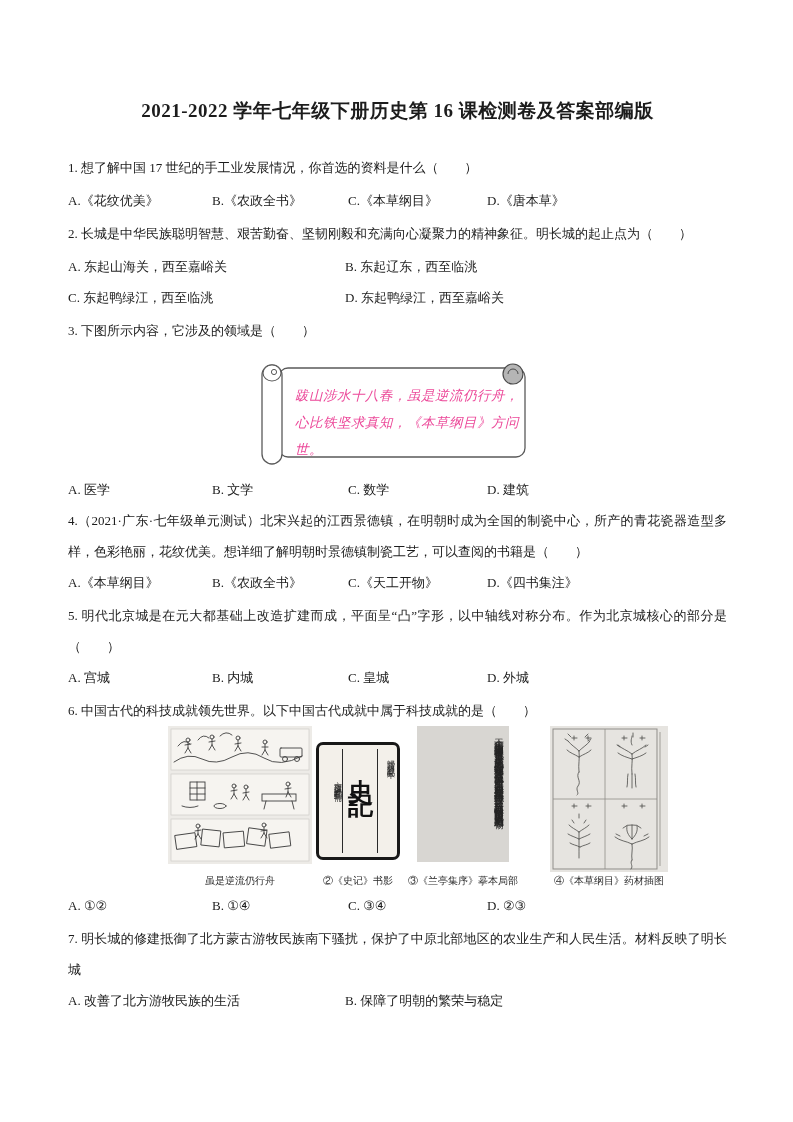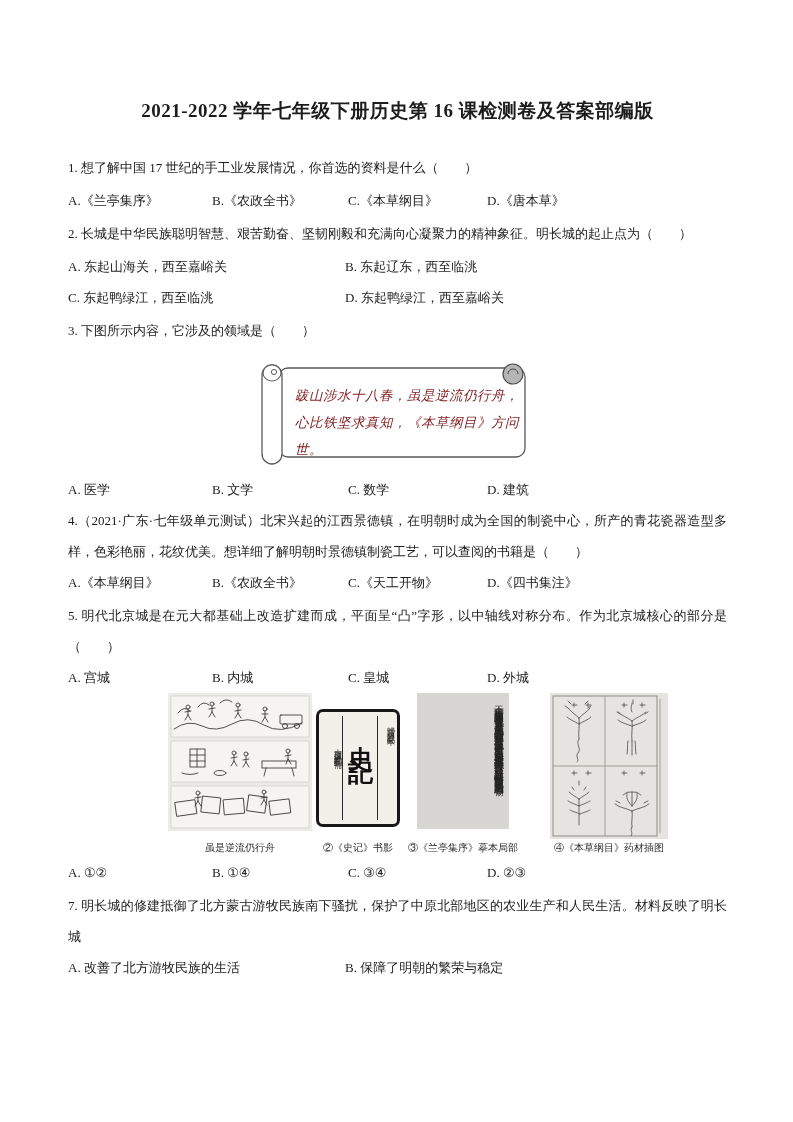--- a/index.html
+++ b/index.html
@@ -29,21 +29,21 @@
   .opts4 { display: grid; grid-template-columns: 144px 136px 139px auto; }
   .opts2 { display: grid; grid-template-columns: 277px auto; }
   .opt { white-space: nowrap; }
 
   
   .scroll { position: relative; width: 292px; height: 110px; margin: 12px 0 0 187px; }
   .scroll svg { position: absolute; left: 0; top: 0; }
   .scroll-text {
     position: absolute; left: 40px; top: 24px; width: 236px;
     font-size: 13.5px; line-height: 27px; font-style: italic;
-    letter-spacing: 0.5px; color: #7f1d1d;
+    letter-spacing: 0.5px; color: #ec4899;
   }
 
   
   .figs { display: flex; margin-left: 100px; margin-top: 0; height: 162px; align-items: flex-start; }
   .fig { height: 162px; display: flex; flex-direction: column; align-items: center; }
   .fig2 { margin-left: 4px; }
   .fig3 { margin-left: 8px; align-items: center; }
   .fig4 { margin-left: 32px; }
   .cap { margin-top: auto; font-size: 10px; line-height: 14px; white-space: nowrap; color: #2a2a2a; }
 
@@ -77,21 +77,21 @@
 </head>
 <body>
 
 <div class="page">
   <div class="content">
 
     <h1 class="title">2021-2022 学年七年级下册历史第 16 课检测卷及答案部编版</h1>
 
     <p class="line q-text one-line" style="margin-top:26px">1. 想了解中国 17 世纪的手工业发展情况，你首选的资料是什么（　　）</p>
     <div class="opts4 blk">
-      <span class="opt">A.《兰亭集序》</span>
+      <span class="opt">A.《花纹优美》</span>
       <span class="opt">B.《农政全书》</span>
       <span class="opt">C.《本草纲目》</span>
       <span class="opt">D.《唐本草》</span>
     </div>
 
     <p class="line q-text one-line blk">2. 长城是中华民族聪明智慧、艰苦勤奋、坚韧刚毅和充满向心凝聚力的精神象征。明长城的起止点为（　　）</p>
     <div class="opts2 blk">
       <span class="opt">A. 东起山海关，西至嘉峪关</span>
       <span class="opt">B. 东起辽东，西至临洮</span>
       <span class="opt">C. 东起鸭绿江，西至临洮</span>
@@ -131,20 +131,21 @@
     </div>
 
     <p class="line q-text blk">5. 明代北京城是在元大都基础上改造扩建而成，平面呈“凸”字形，以中轴线对称分布。作为北京城核心的部分是（　　）</p>
     <div class="opts4">
       <span class="opt">A. 宫城</span>
       <span class="opt">B. 内城</span>
       <span class="opt">C. 皇城</span>
       <span class="opt">D. 外城</span>
     </div>
 
+    <p class="line q-text one-line blk">6. 中国古代的科技成就领先世界。以下中国古代成就中属于科技成就的是（　　）</p>
 
     <div class="figs">
 
       <figure class="fig">
         <div class="f1">
           <svg width="144" height="138" viewBox="0 0 144 138">
             <rect width="144" height="138" fill="#edebe7"></rect>
             <rect x="3" y="3" width="138" height="41" fill="#f6f4f0" stroke="#c9c7c3" stroke-width="0.6"></rect>
             <rect x="3" y="48" width="138" height="41" fill="#f6f4f0" stroke="#c9c7c3" stroke-width="0.6"></rect>
             <rect x="3" y="93" width="138" height="42" fill="#f6f4f0" stroke="#c9c7c3" stroke-width="0.6"></rect>

